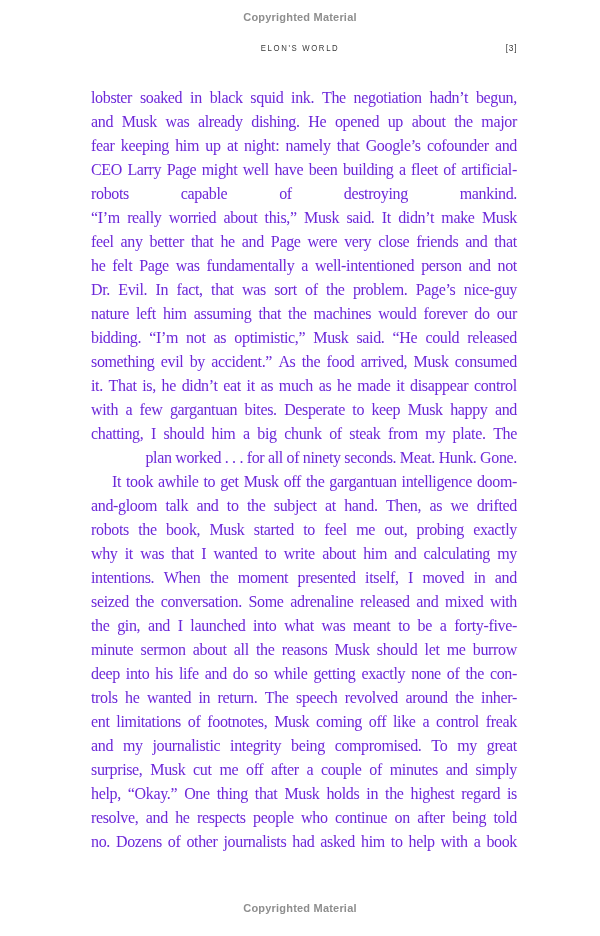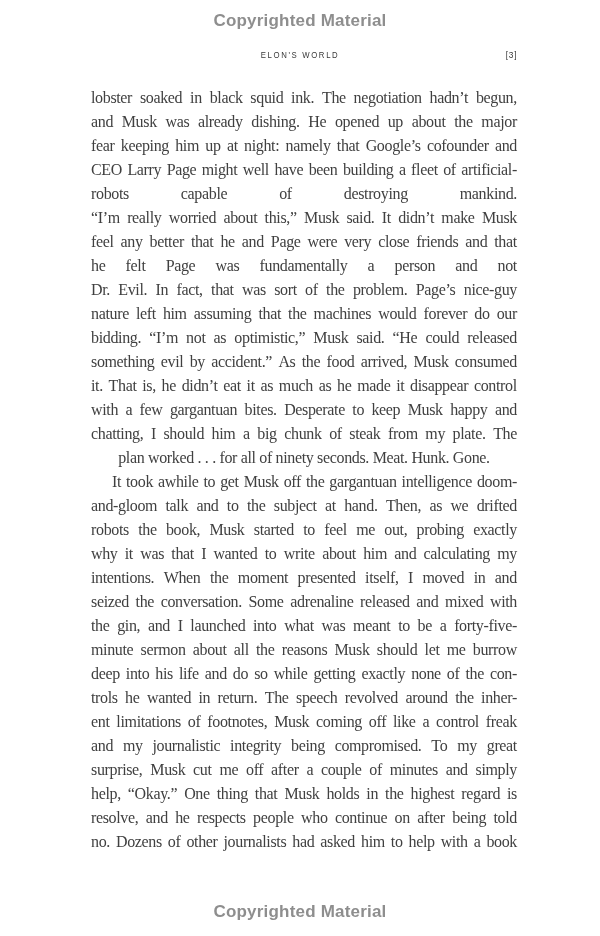--- a/index.html
+++ b/index.html
@@ -9,29 +9,29 @@
     position:relative;
     overflow:hidden;
     font-family:"Liberation Serif", serif;
   }
   .copyright{
     position:absolute;
     left:0;right:0;
     text-align:center;
     font-family:"Liberation Sans", sans-serif;
     font-weight:bold;
-    font-size:17px;
+    font-size:11px;
     letter-spacing:0.2px;
     color:#8e8e8e;
   }
   .copyright.top{top:11px;}
   .copyright.bottom{top:902px;}
   .running-header{
     position:absolute;
-    top:49px;left:0;right:0;height:14px;
+    top:42px;left:0;right:0;height:14px;
     font-family:"Liberation Sans", sans-serif;
     color:#3a3a3a;
   }
   .running-title{
     position:absolute;left:0;right:0;
     text-align:center;
     font-size:9.5px;
     font-weight:400;
     letter-spacing:2px;
     transform:scaleX(0.82);
@@ -44,38 +44,38 @@
     font-weight:400;
     letter-spacing:1px;
     transform:scaleX(0.88);
     transform-origin:right center;
     color:#383838;
   }
   .body-text{
     position:absolute;
     left:91px;top:86px;
     width:426px;
-    color:#404040;
+    color:#6d28d9;
     font-size:16px;
     letter-spacing:-0.35px;
   }
   .paragraph{width:100%;}
   .line{
     height:24px;
     line-height:24px;
     width:100%;
     box-sizing:border-box;
     white-space:nowrap;
   }
   .line.flexline{
     display:flex;
     justify-content:space-between;
   }
   .line.flexline span{flex:0 0 auto;}
-  .line.plain{text-align:center;}
+  .line.plain{text-align:right;}
   .line.indent{padding-left:21px;}
 </style>
 </head>
 <body>
 
 <div class="copyright top">Copyrighted Material</div>
 
 <div class="running-header">
   <div class="running-title">ELON'S WORLD</div>
   <div class="page-number">[3]</div>
@@ -170,20 +170,21 @@
         <span>and</span>
         <span>that</span>
       </div>
       <div class="line flexline">
         <span>he</span>
         <span>felt</span>
         <span>Page</span>
         <span>was</span>
         <span>fundamentally</span>
         <span>a</span>
+        <span>well-intentioned</span>
         <span>person</span>
         <span>and</span>
         <span>not</span>
       </div>
       <div class="line flexline">
         <span>Dr.</span>
         <span>Evil.</span>
         <span>In</span>
         <span>fact,</span>
         <span>that</span>

